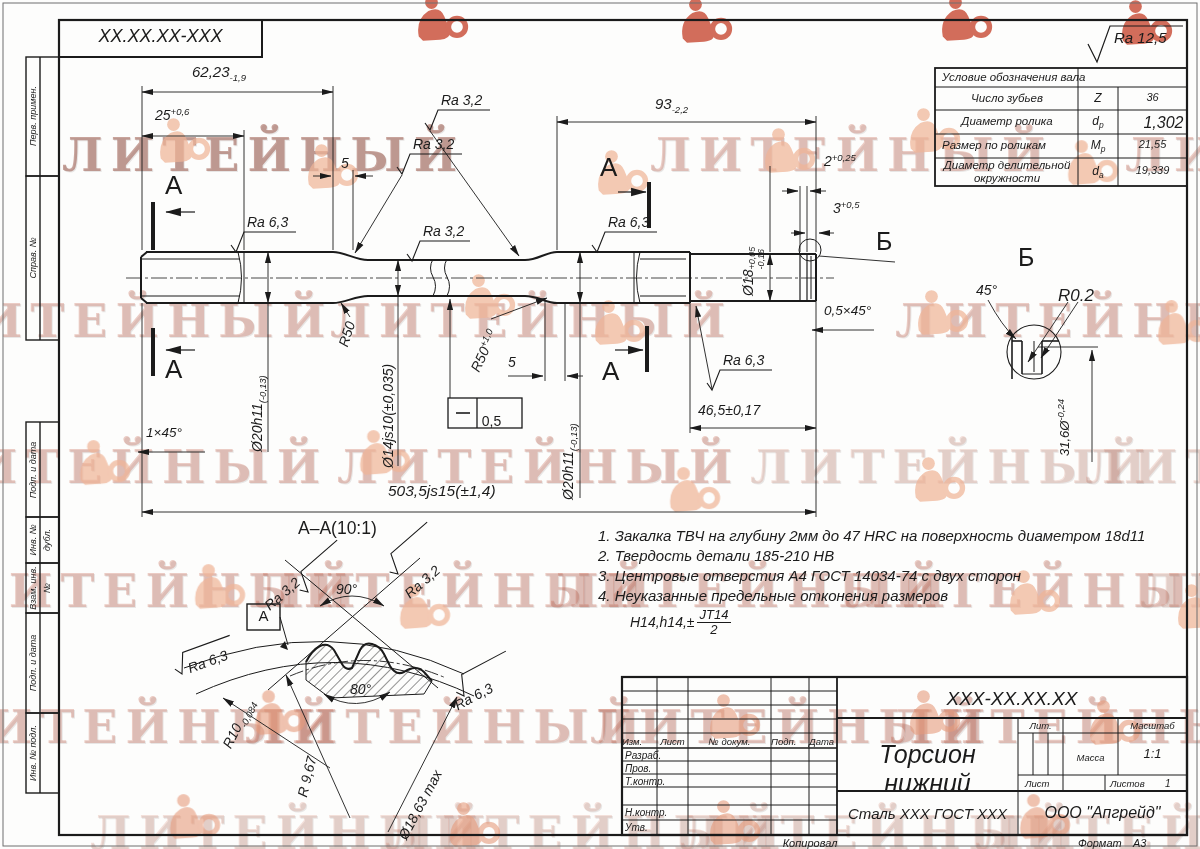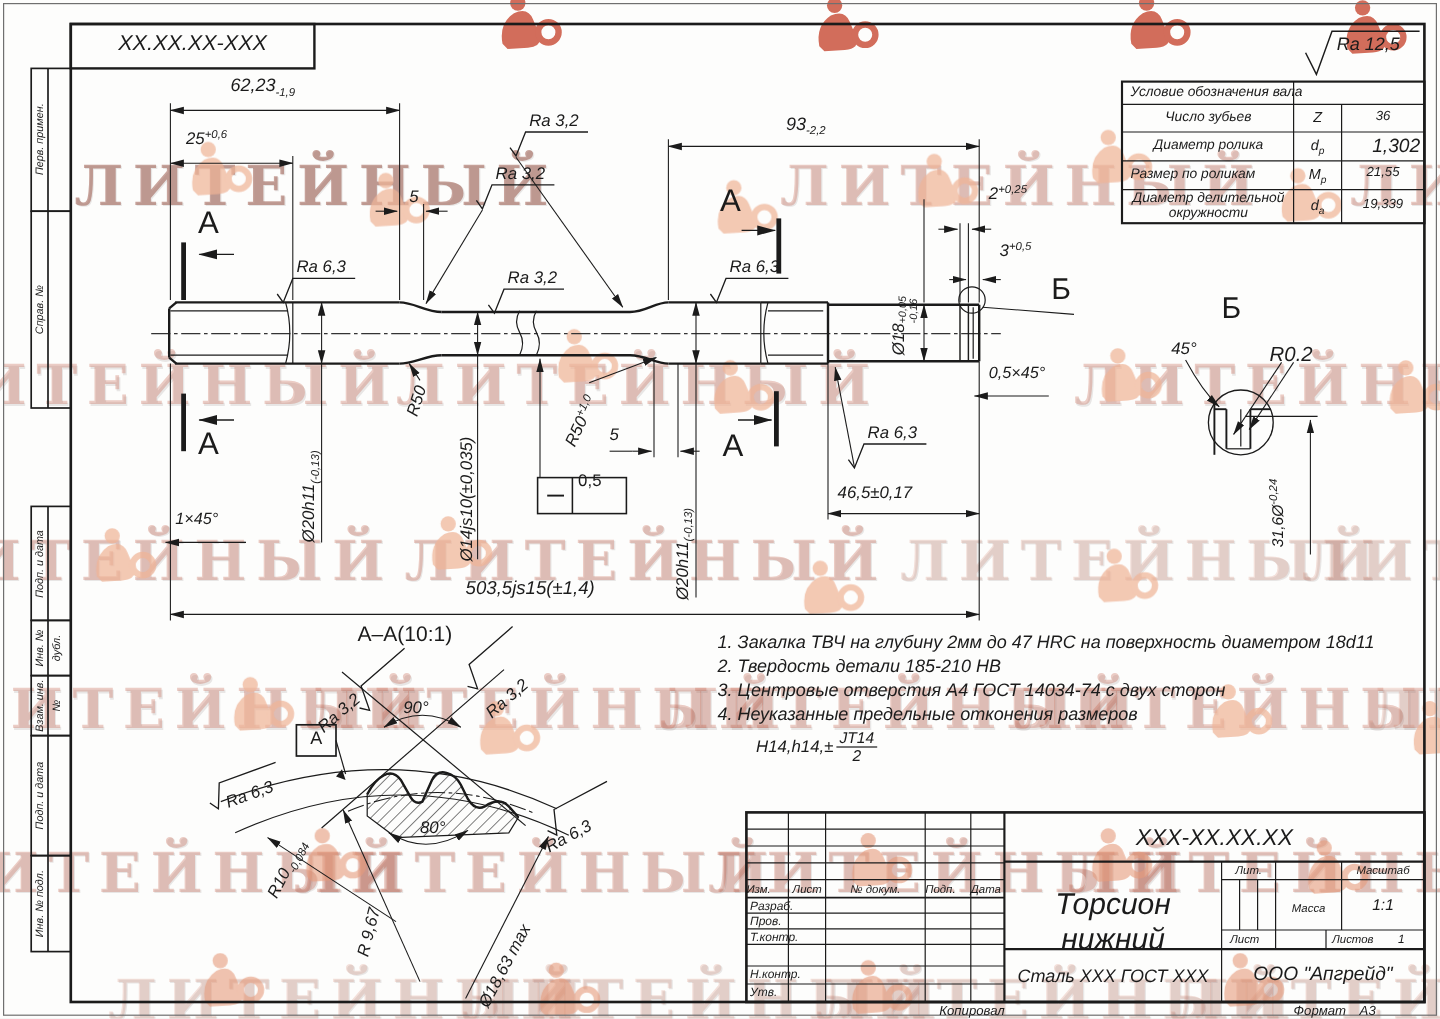--- a/index.html
+++ b/index.html
@@ -358,21 +358,21 @@
   <div class="lab" style="left:155px;top:108px"><span>25</span><span class="up">+0,6</span></div>
   <div class="lab" style="left:341px;top:156px">5</div>
   <div class="lab" style="left:655px;top:96px;font-size:15px"><span>93</span><span class="dn">-2,2</span></div>
   <div class="lab" style="left:824px;top:154px"><span>2</span><span class="up">+0,25</span></div>
   <div class="lab" style="left:833px;top:201px"><span>3</span><span class="up">+0,5</span></div>
   <div class="lab" style="left:508px;top:355px">5</div>
   <div class="lab" style="left:388px;top:483px;font-size:15.5px">503,5js15(±1,4)</div>
   <div class="lab" style="left:698px;top:403px">46,5±0,17</div>
   <div class="lab" style="left:146px;top:426px;font-size:13.5px">1×45°</div>
   <div class="lab" style="left:824px;top:304px;font-size:13.5px">0,5×45°</div>
-  <div class="lab c nr" style="left:479px;top:393px;width:25px;font-size:14px">0,5</div>
+  <div class="lab c nr" style="left:479px;top:414px;width:25px;font-size:14px">0,5</div>
 
   <div class="lab vrot" style="left:741px;top:296px;width:130px"><span>Ø18</span><span class="stack">
         <i>+0,05</i>
         <i>-0,16</i>
       </span></div>
   <div class="lab vrot" style="left:250px;top:452px;width:125px"><span>Ø20h11</span><span class="dn">(-0,13)</span></div>
   <div class="lab vrot" style="left:381px;top:468px;width:142px"><span>Ø14js10(±0,035)</span></div>
   <div class="lab vrot" style="left:561px;top:500px;width:125px"><span>Ø20h11</span><span class="dn">(-0,13)</span></div>
   <div class="lab vrot" style="left:1058px;top:456px;width:92px;font-size:13px"><span>31,6Ø</span><span class="up">-0,24</span></div>
   <div class="lab" style="left:336px;top:344px;transform:rotate(-72deg);transform-origin:0 0">R50</div>

